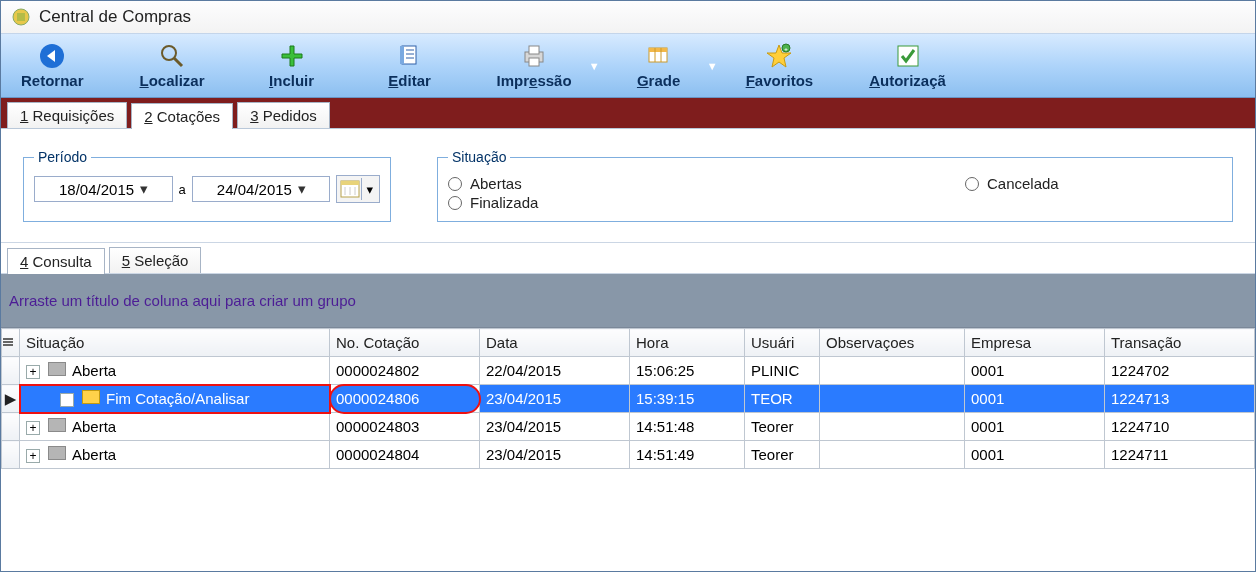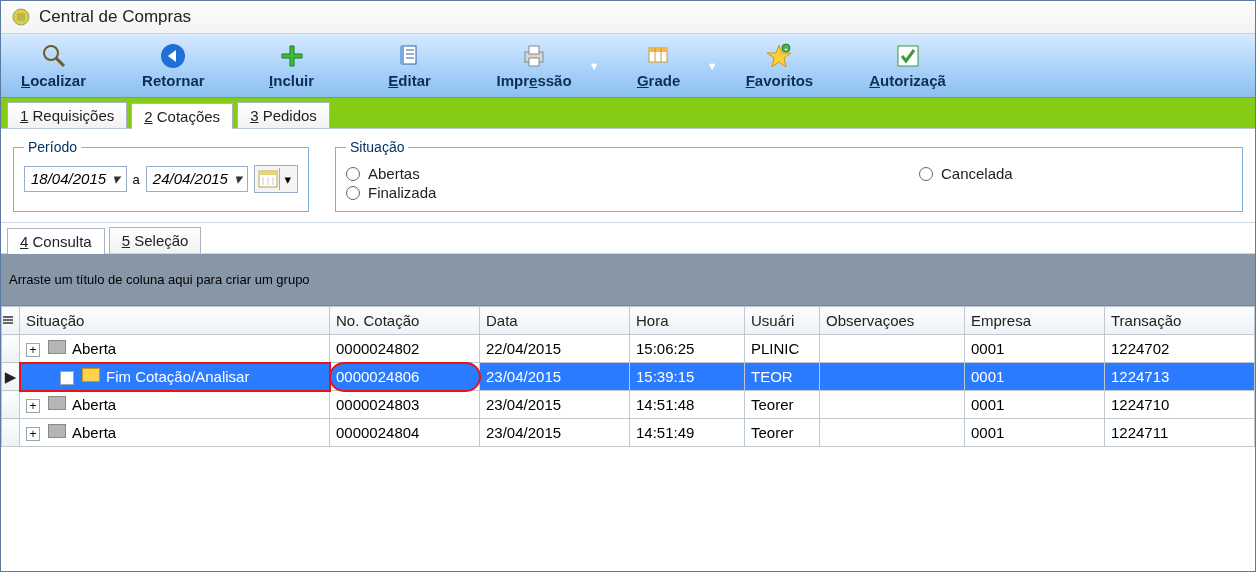--- a/index.html
+++ b/index.html
@@ -51,21 +51,21 @@
     position: absolute;
     right: -14px;
     top: 50%;
     transform: translateY(-50%);
     color: #fff;
     font-size: 11px;
   }
   .tabs {
     display: flex;
     padding: 4px 24px 0 6px;
-    background: #84cc16;
+    background: #7f1d1d;
     gap: 4px;
   }
   .tab {
     background: linear-gradient(#fff, #f2f2f2);
     border: 1px solid #a7b4c5;
     border-bottom: none;
     padding: 4px 12px;
     font-size: 15px;
     color: #222;
     cursor: pointer;
@@ -79,49 +79,49 @@
   .filters {
     display: flex;
     gap: 18px;
     padding: 6px 8px;
     background: #fff;
     border-top: 1px solid #b9c8d9;
   }
   fieldset.period, fieldset.situ {
     border: 1px solid #7faede;
     padding: 10px 10px 10px 10px;
-    margin: 4px;
+    margin: 14px;
   }
   fieldset legend { color: #043468; font-size: 14px; padding: 0 4px; }
   .period-row { display:flex; align-items:center; gap:6px; }
   .dateinput {
-    display:flex; align-items:flex-start;
+    display:flex; align-items:flex-end;
     border:1px solid #9aaccb; background:#fff;
-    padding:3px 6px; font-size:15px;font-style:italic;
+    padding:3px 24px; font-size:15px;
   }
   .dateinput .caret { margin-left:6px; color:#333; }
   .calbtn {
     display:flex;
     border:1px solid #9aaccb; background:#f4f4f4; padding:2px;
   }
   .calbtn .cal { width:22px; height:22px; }
   .calbtn .caretbox { border-left:1px solid #9aaccb; padding:0 4px; display:flex; align-items:center; }
   fieldset.situ { flex:1; }
   .radio-grid {
     display:grid; grid-template-columns: 1fr 1fr; column-gap:260px; row-gap:2px;
     font-size:15px; color:#222;
   }
   .radio { display:flex; align-items:center; gap:8px; }
   .radio .circle { width:14px; height:14px; border:1px solid #666; border-radius:50%; background:#fff; }
   .subtabs { display:flex; gap:4px; padding:4px 6px 0 6px; border:1px solid #cbd6e4; border-left:none; border-right:none; }
   .grouparea {
     padding: 18px 8px;
     background: #8897a8;
-    color: #000000;
-    font-size: 13px;
+    color: #4c1d95;
+    font-size: 15px;
     border-bottom: 1px solid #7a8798;
   }
   table.grid {
     width: 100%;
     border-collapse: collapse;
     font-size: 15px;
   }
   table.grid th, table.grid td {
     border: 1px solid #bfc7d1;
     padding: 4px 6px;
@@ -157,34 +157,34 @@
         <rect x="6" y="6" width="8" height="8" fill="#6a4" opacity="0.4"></rect>
       </svg>
   </span>
   <span>Central de Compras</span>
 </div>
 
 <div class="toolbar">
   <div class="tbtn">
     <span class="ticon">
       <svg viewBox="0 0 28 28">
+          <circle cx="14" cy="14" r="12" fill="#1f6fd6"></circle>
+          <path d="M17 8 L9 14 L17 20 Z" fill="#fff"></path>
+        </svg>
+    </span>
+    <span>Retornar</span>
+  </div>
+  <div class="tbtn">
+    <span class="ticon">
+      <svg viewBox="0 0 28 28">
           <circle cx="11" cy="11" r="7" fill="none" stroke="#6b5a2a" stroke-width="2"></circle>
           <line x1="16" y1="16" x2="24" y2="24" stroke="#6b5a2a" stroke-width="3"></line>
         </svg>
     </span>
     <span><span class="u">L</span><span title="Localizar">ocalizar</span></span>
-  </div>
-  <div class="tbtn">
-    <span class="ticon">
-      <svg viewBox="0 0 28 28">
-          <circle cx="14" cy="14" r="12" fill="#1f6fd6"></circle>
-          <path d="M17 8 L9 14 L17 20 Z" fill="#fff"></path>
-        </svg>
-    </span>
-    <span>Retornar</span>
   </div>
   <div class="tbtn">
     <span class="ticon">
       <svg viewBox="0 0 28 28">
           <path d="M12 4 h4 v8 h8 v4 h-8 v8 h-4 v-8 h-8 v-4 h8 z" fill="#3bbf3b" stroke="#1d7a1d"></path>
         </svg>
     </span>
     <span><span class="u">I</span>ncluir</span>
   </div>
   <div class="tbtn">

